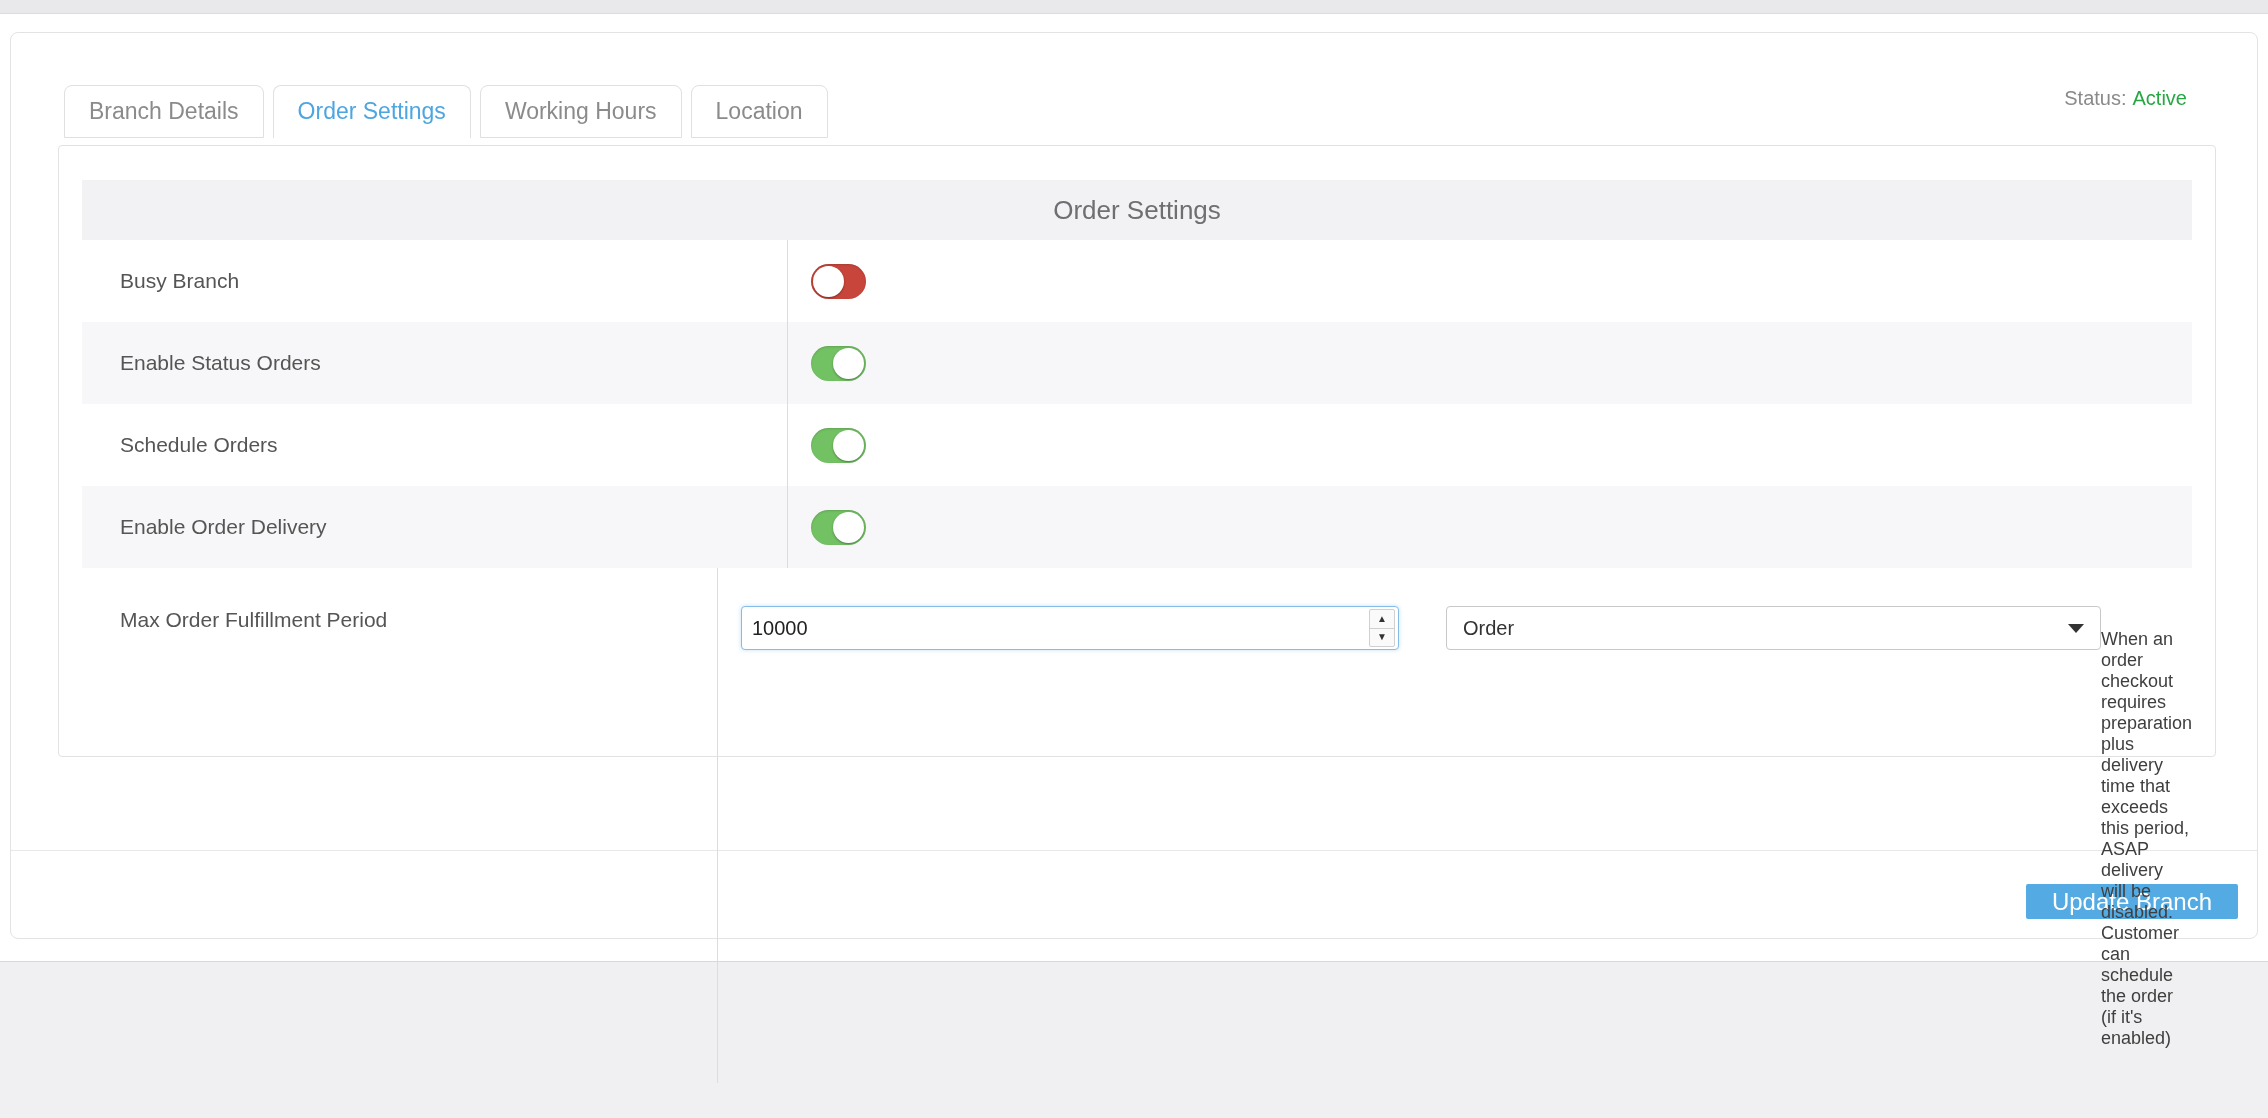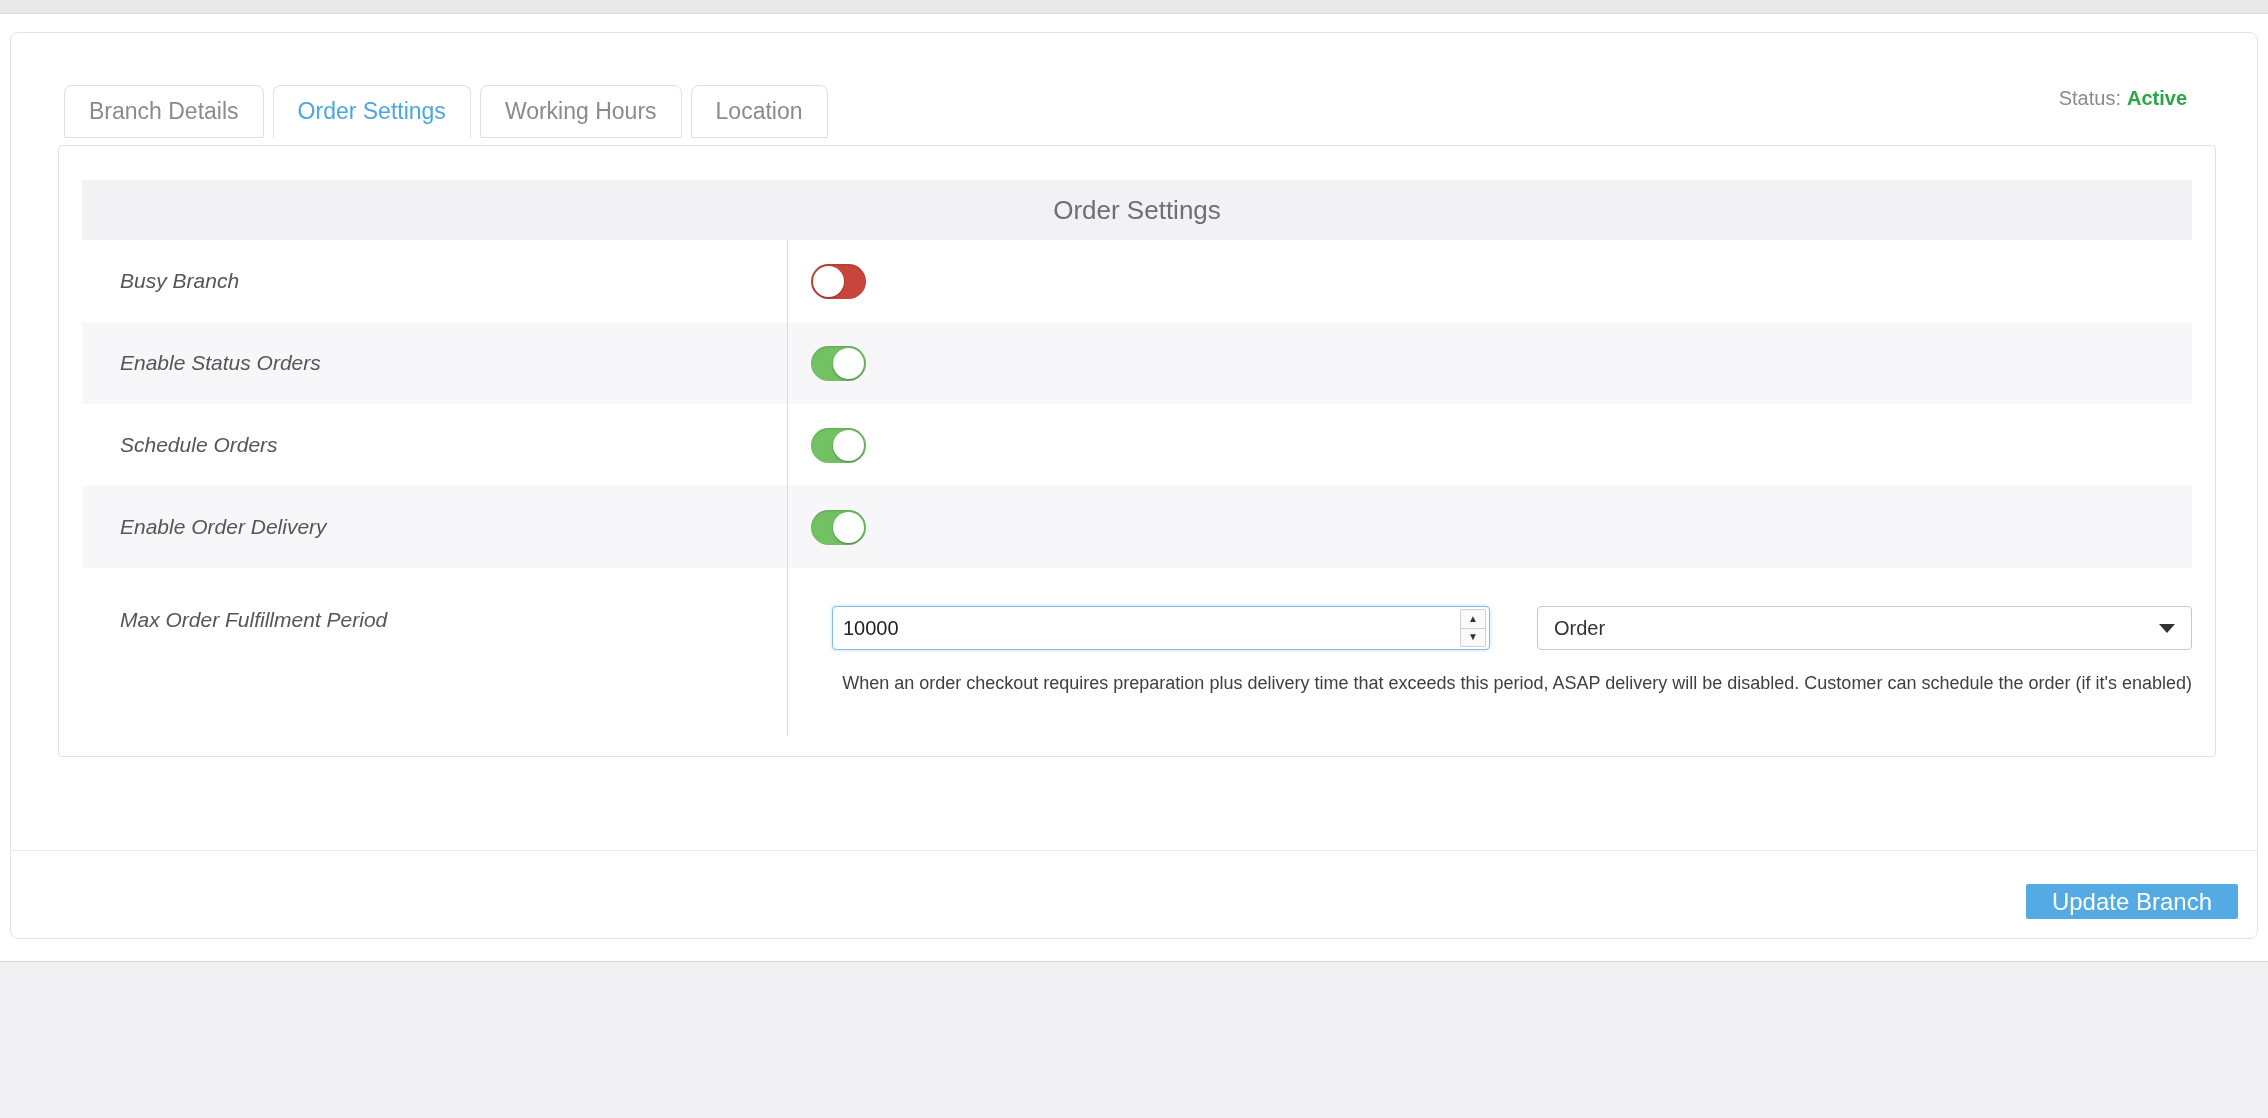--- a/index.html
+++ b/index.html
@@ -23,21 +23,21 @@
 
   .card {
     position: absolute; left: 10px; top: 32px; width: 2248px; height: 907px;
     background: #fff; border: 1px solid #e3e3e3; border-radius: 8px;
   }
 
   .status {
     position: absolute; top: 54px; right: 70px;
     font-size: 20px; color: #8a8a8a; white-space: nowrap;
   }
-  .status .status-value { color: #28a745; font-weight: bold; margin-left: 6px; }
+  .status .status-value { color: #28a745; font-weight: normal; margin-left: 6px; }
 
   .tabs { position: absolute; left: 53px; top: 52px; display: flex; z-index: 3; }
   .tab {
     height: 53px; line-height: 51px; padding: 0 24px; margin-right: 9px;
     border: 1px solid #e0e0e0; border-radius: 8px 8px 0 0;
     font-size: 23px; color: #8b8b8b; background: #fff; cursor: pointer;
     white-space: nowrap;
   }
   .tab.active { color: #4da6e0; border-bottom: none; }
 
@@ -50,21 +50,21 @@
   .panel-header {
     height: 60px; background: #f2f2f4;
     display: flex; align-items: center; justify-content: center;
     font-size: 26px; color: #6e6e73;
   }
 
   .trow { display: flex; min-height: 82px; align-items: stretch; }
   .trow.shaded { background: #f7f7f9; }
   .trow .lbl {
     width: 705px; display: flex; align-items: center; padding-left: 38px;
-    font-size: 21px; color: #555555; font-style: italic;
+    font-size: 21px; color: #555555;
   }
   .trow .ctl {
     flex: 1; border-left: 1px solid #dcdcdc;
     display: flex; align-items: center; padding-left: 23px;
   }
 
   .toggle {
     position: relative; width: 55px; height: 35px; border-radius: 18px; cursor: pointer;
     box-shadow: inset 0 1px 2px rgba(0,0,0,0.15);
   }
@@ -73,21 +73,21 @@
   .knob {
     position: absolute; top: 2px; width: 31px; height: 31px; border-radius: 50%;
     background: #fff; box-shadow: 0 1px 2px rgba(0,0,0,0.35);
   }
   .toggle.on  .knob { right: 2px; }
   .toggle.off .knob { left: 2px; }
 
   .trow.tall { min-height: 168px; }
   .trow.tall .lbl { align-items: flex-start; padding-top: 40px; text-align: center; }
   .trow.tall .ctl {
-    flex-direction: column; align-items: flex-end;
+    flex-direction: row; align-items: flex-start;
     padding: 38px 0 34px 23px;
   }
   .controls-line { display: flex; align-items: center; }
 
   .number-field {
     display: flex; align-items: stretch; width: 658px; height: 44px;
     border: 1px solid #85bce8; border-radius: 4px; background: #fff;
     box-shadow: 0 0 4px rgba(82,168,236,0.35);
   }
   .number-field input {

